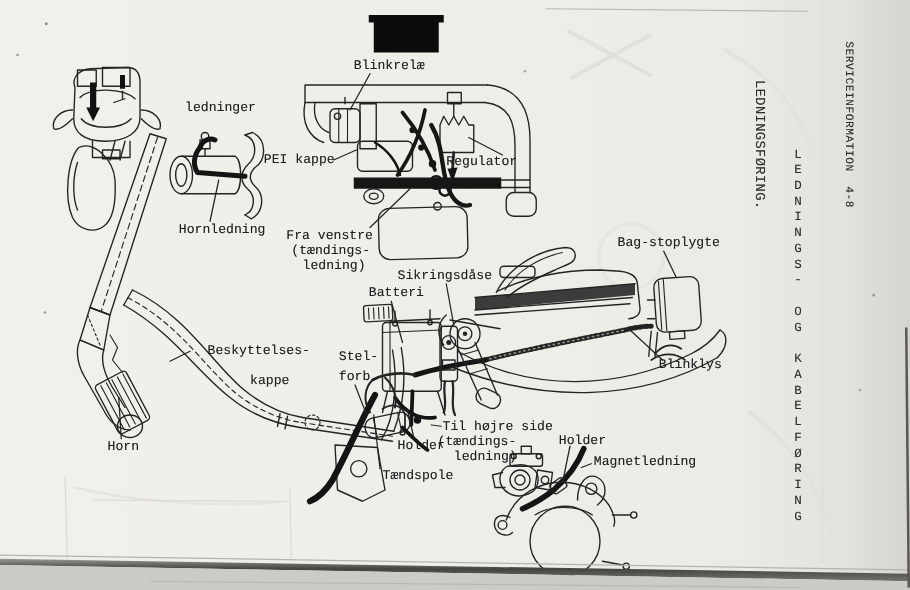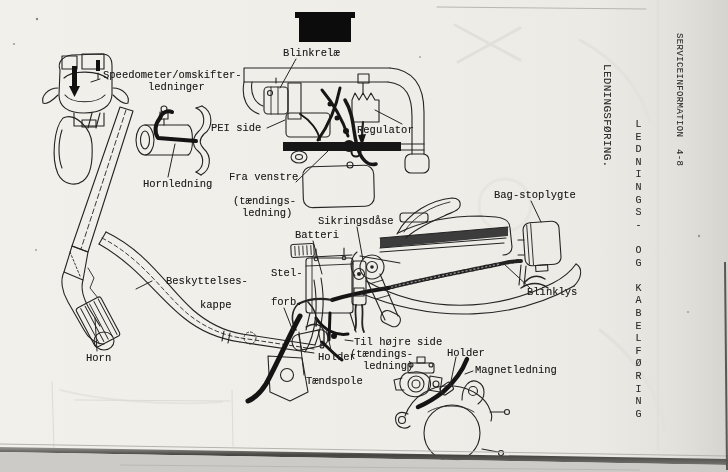--- a/index.html
+++ b/index.html
@@ -301,34 +301,33 @@
     <g>
       <path d="M0,444 L728,456" stroke="#b5b3af" stroke-width="1"></path>
       <polygon points="0,447 728,459 728,465 0,452" fill="url(#edgeG)"></polygon>
       <polygon points="0,452 728,465 728,472 0,472" fill="#cdcbc7"></polygon>
       <path d="M120,465 L640,470" stroke="#bab8b4" stroke-width="1"></path>
       <path d="M725,262 L727,470" stroke="#5a5854" stroke-width="2"></path>
     </g>
   </svg>
 
   <div class="lbl" style="left:283px;top:48px">Blinkrelæ</div>
-  <div class="lbl" style="left:103px;top:70px">Speedometer/omskifter-</div>
   <div class="lbl" style="left:148px;top:82px">ledninger</div>
-  <div class="lbl" style="left:211px;top:123px">PEI side</div>
+  <div class="lbl" style="left:211px;top:123px">PEI kappe</div>
   <div class="lbl" style="left:357px;top:125px">Regulator</div>
   <div class="lbl" style="left:143px;top:179px">Hornledning</div>
-  <div class="lbl" style="left:229px;top:172px">Fra venstre</div>
+  <div class="lbl" style="left:229px;top:184px">Fra venstre</div>
   <div class="lbl" style="left:233px;top:196px">(tændings-</div>
   <div class="lbl" style="left:242px;top:208px">ledning)</div>
   <div class="lbl" style="left:494px;top:190px">Bag-stoplygte</div>
   <div class="lbl" style="left:318px;top:216px">Sikringsdåse</div>
   <div class="lbl" style="left:295px;top:230px">Batteri</div>
   <div class="lbl" style="left:166px;top:276px">Beskyttelses-</div>
   <div class="lbl" style="left:200px;top:300px">kappe</div>
-  <div class="lbl" style="left:271px;top:268px">Stel-</div>
+  <div class="lbl" style="left:271px;top:281px">Stel-</div>
   <div class="lbl" style="left:271px;top:297px">forb.</div>
   <div class="lbl" style="left:527px;top:287px">Blinklys</div>
   <div class="lbl" style="left:86px;top:353px">Horn</div>
   <div class="lbl" style="left:318px;top:352px">Holder</div>
   <div class="lbl" style="left:354px;top:337px">Til højre side</div>
   <div class="lbl" style="left:350px;top:349px">(tændings-</div>
   <div class="lbl" style="left:363px;top:361px">ledning)</div>
   <div class="lbl" style="left:306px;top:376px">Tændspole</div>
   <div class="lbl" style="left:447px;top:348px">Holder</div>
   <div class="lbl" style="left:475px;top:365px">Magnetledning</div>

